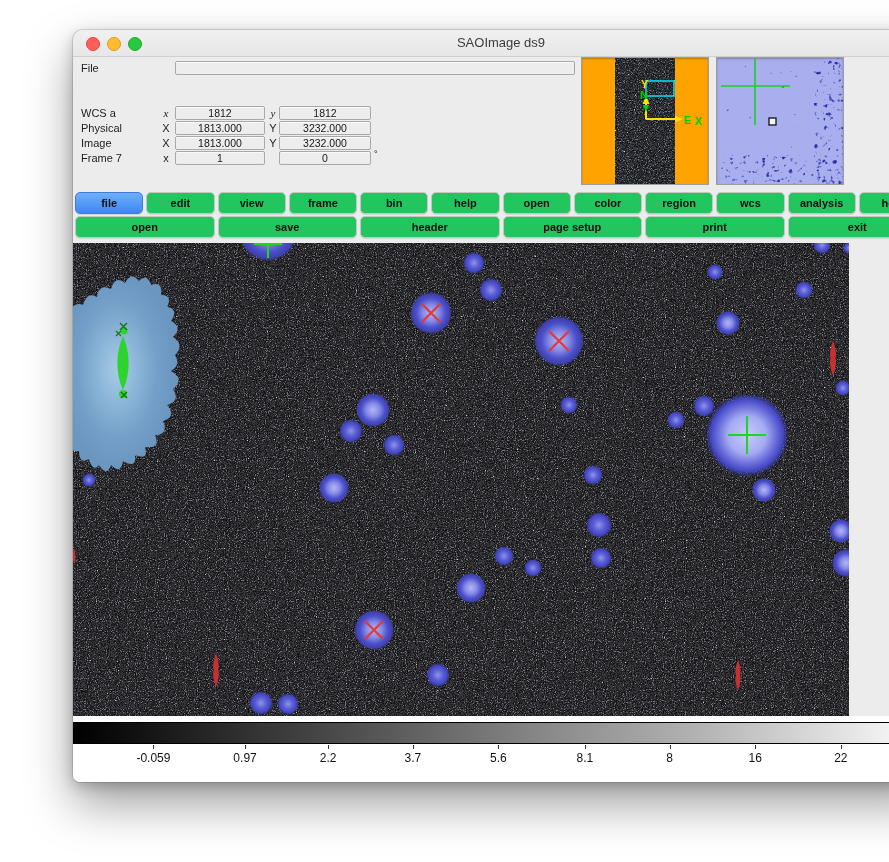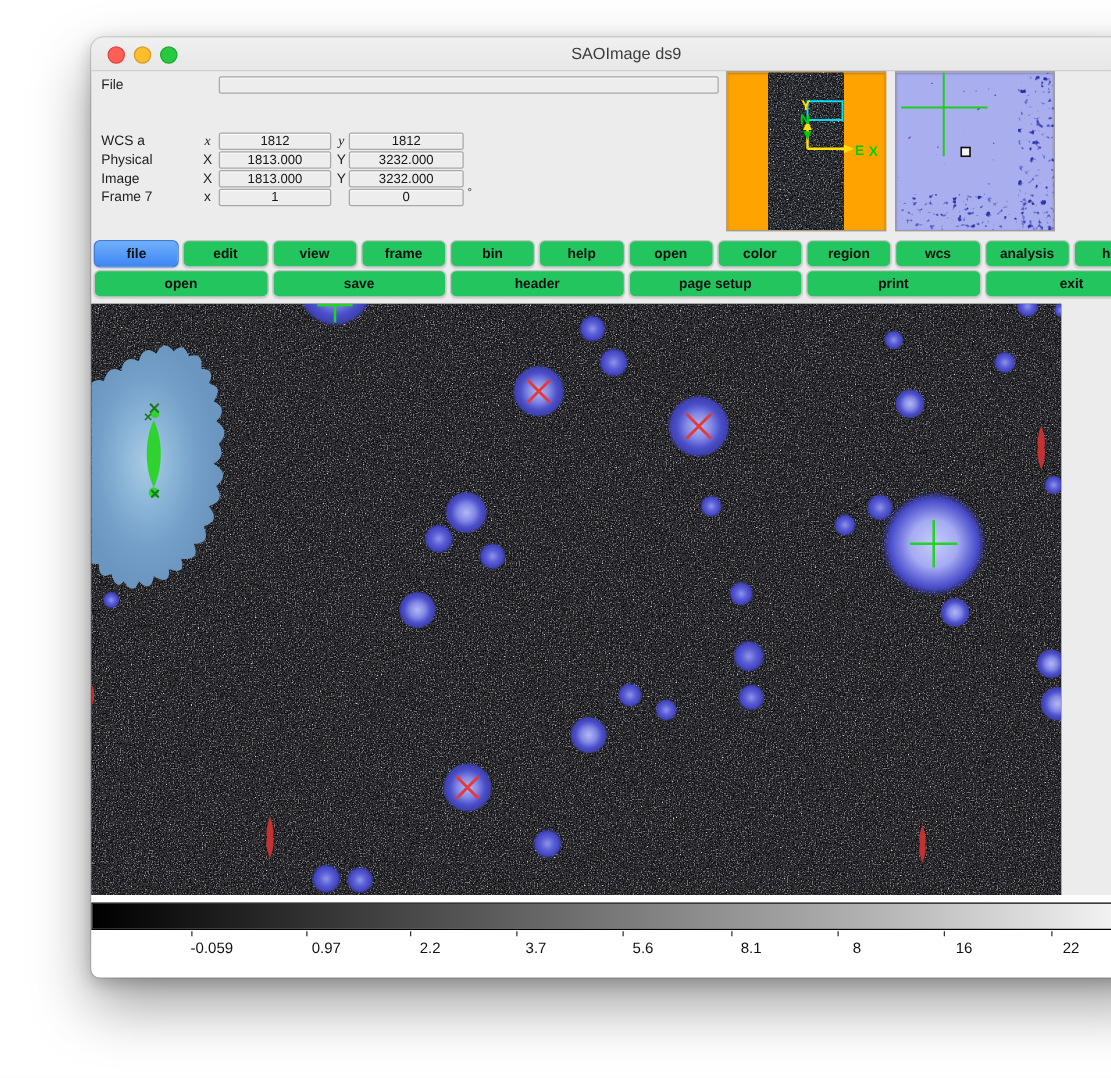--- a/index.html
+++ b/index.html
@@ -43,21 +43,21 @@
     display:flex;align-items:center;justify-content:center;font-size:11px;font-weight:600;color:#111;
     box-shadow:0 1px 1px rgba(0,0,0,.10);cursor:default;}
   .mbtn.active{background:linear-gradient(#6fb0fa,#3e86f3);border-color:#3f7cd9;}
   
   .imagearea{position:absolute;left:0;top:213px;width:776px;height:473px;background:#0c0c0c;overflow:hidden;}
   
   .bottomstrip{position:absolute;left:0;top:686px;right:0;height:66px;background:#ffffff;}
   .cbar{position:absolute;left:0;right:0;top:6px;height:20px;border:1px solid #000;
     background:linear-gradient(to right,#000 0%,#222 14%,#555 35%,#888 55%,#b5b5b5 74%,#e8e8e8 92%,#fff 100%);}
   .tick{position:absolute;top:29px;width:1px;height:4px;background:#333;}
-  .ticklabel{position:absolute;top:35px;transform:translateX(-50%);font-size:12px;color:#111;white-space:nowrap;margin-left:16px;}
+  .ticklabel{position:absolute;top:35px;transform:translateX(-50%);font-size:12px;color:#111;white-space:nowrap;}
 </style>
 </head>
 <body>
 
 <div class="stage">
   <div class="window">
 
     <div class="titlebar">
       <div class="lights">
         <div class="light red"></div>

